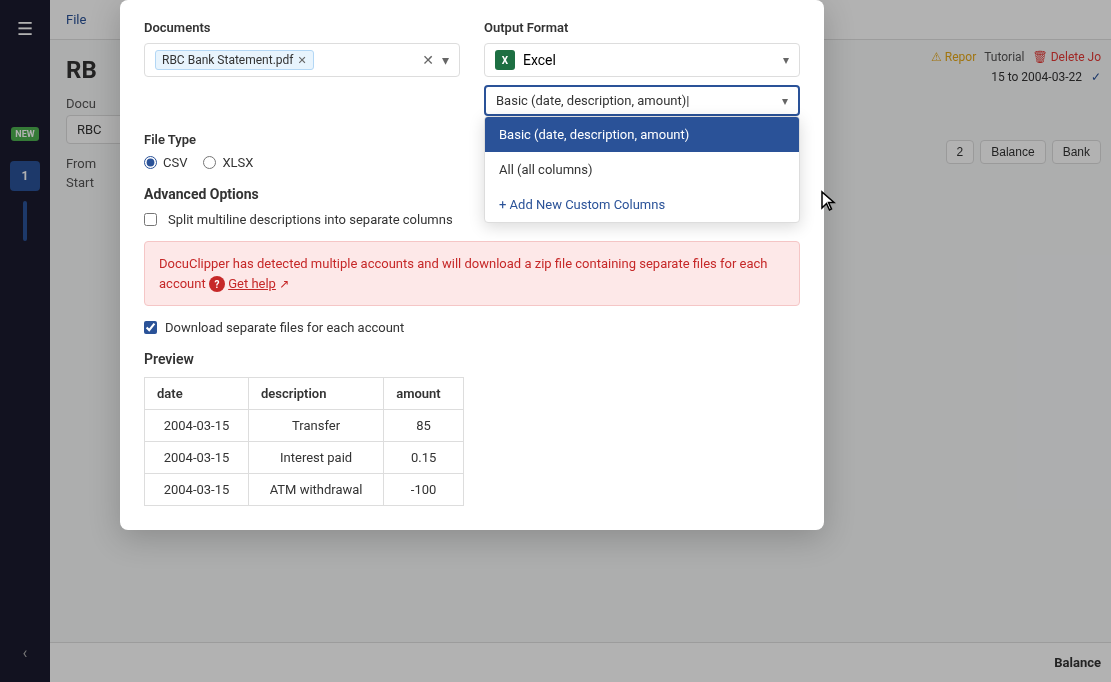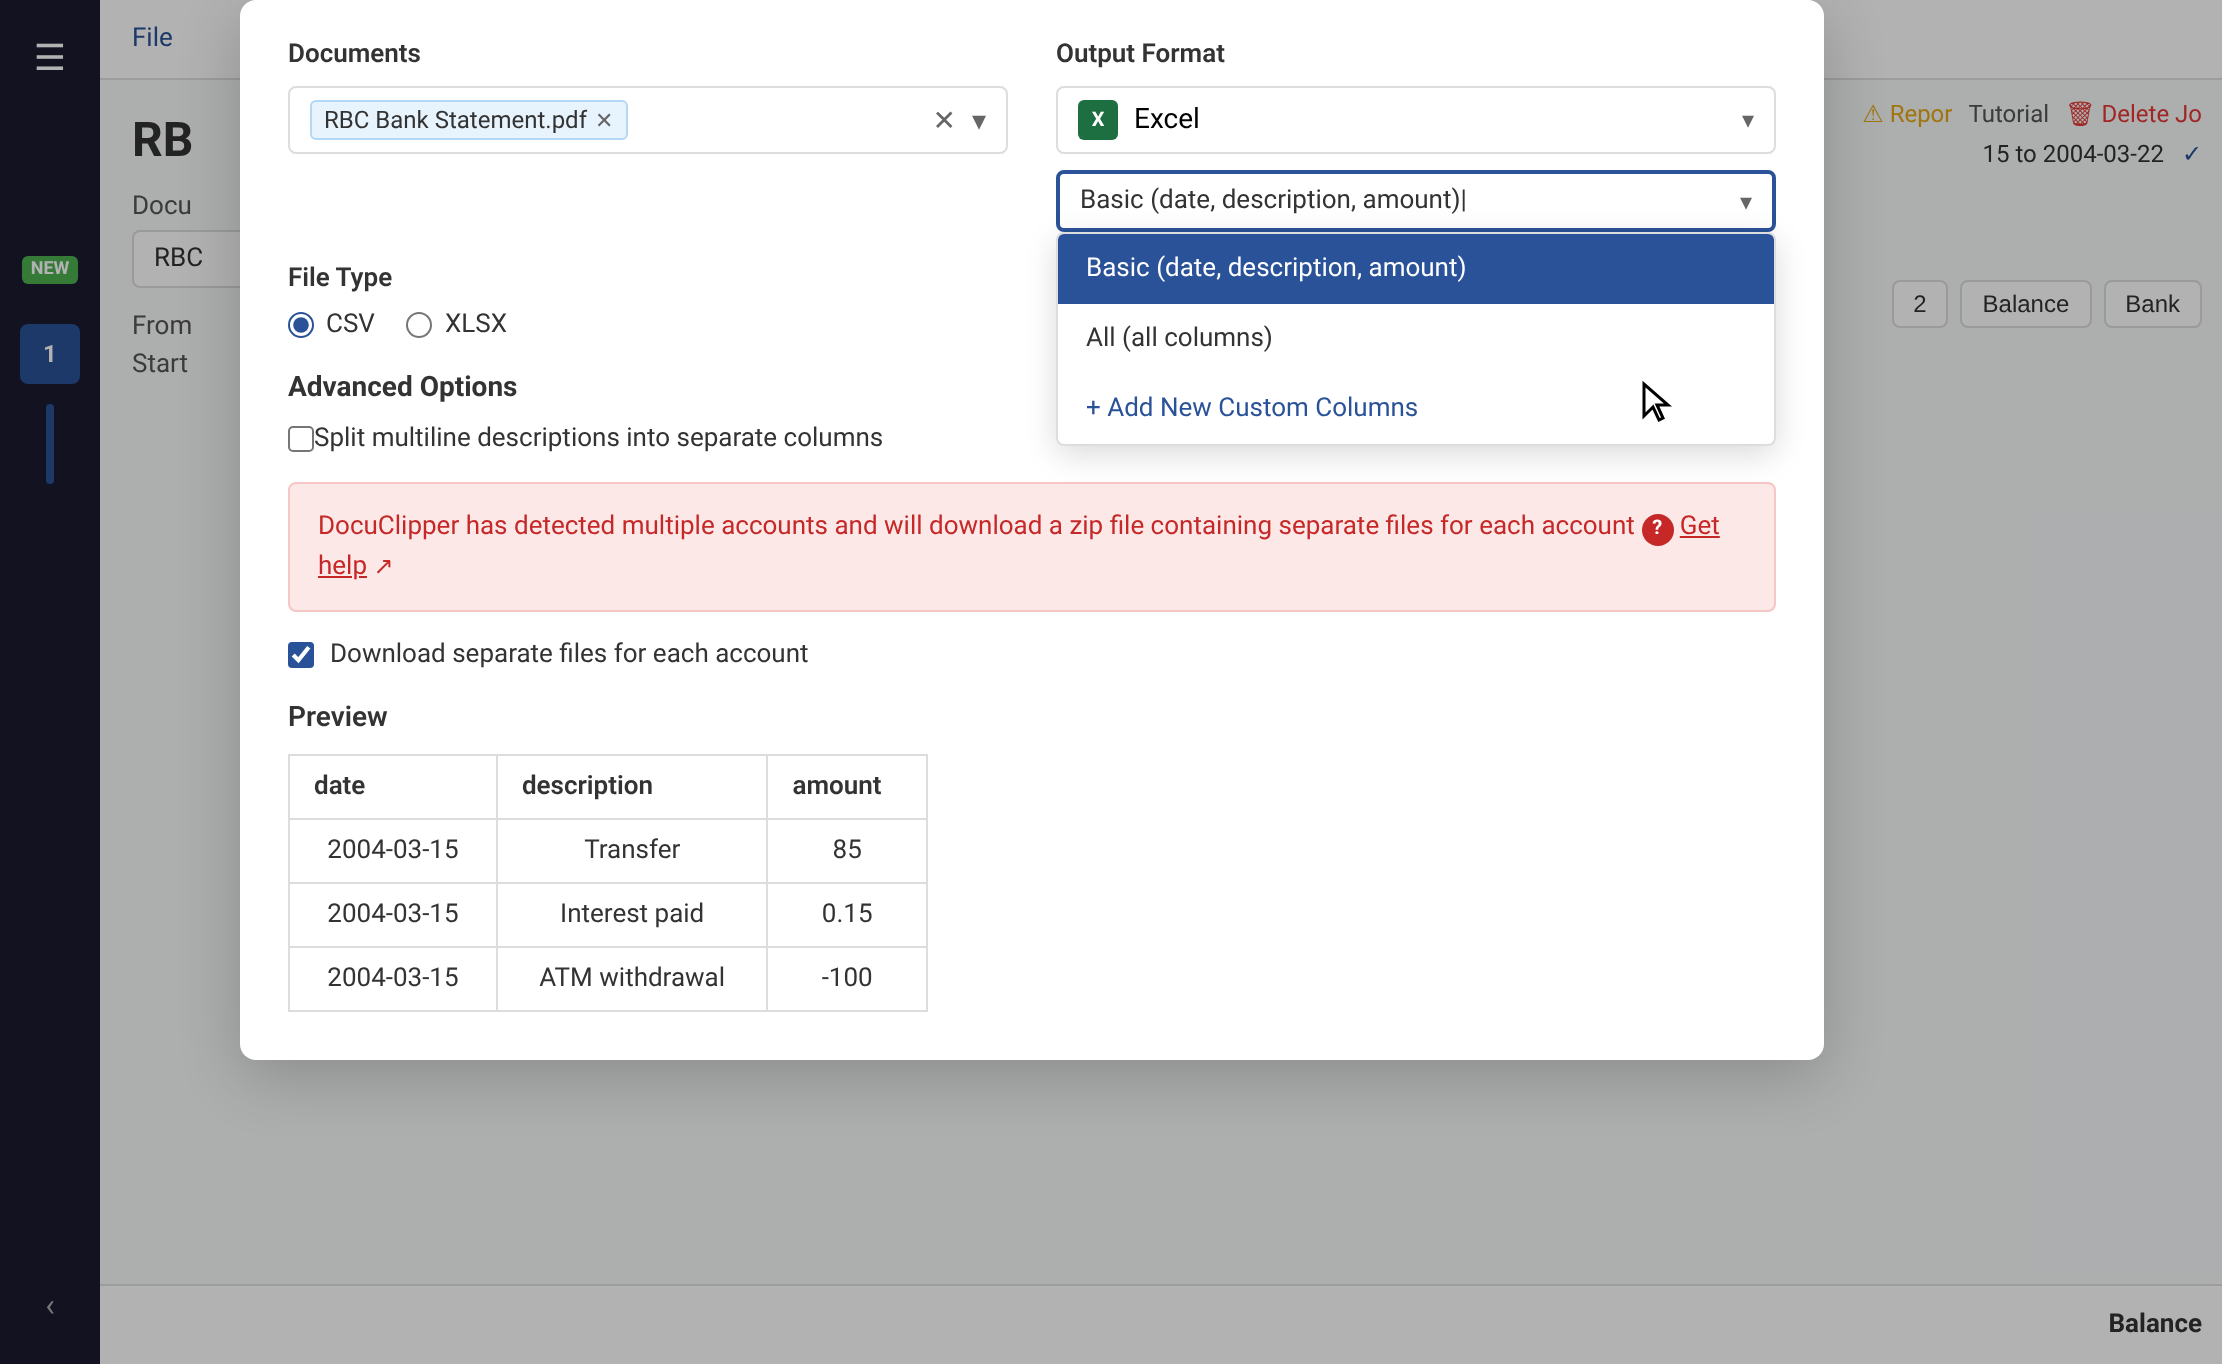--- a/index.html
+++ b/index.html
@@ -233,21 +233,21 @@
       top: 0; left: 0; right: 0; bottom: 0;
       background: rgba(0,0,0,0.3);
       z-index: 10;
     }
 
     
     .modal {
       position: absolute;
       top: 0;
       left: 120px;
-      width: 792px;
+      width: 704px;
       background: white;
       border-radius: 8px;
       box-shadow: 0 8px 32px rgba(0,0,0,0.2);
       z-index: 20;
       padding: 20px 24px 24px;
     }
 
     .modal-section {
       display: flex;
       gap: 24px;
@@ -422,21 +422,21 @@
     .advanced-title {
       font-size: 14px;
       font-weight: 700;
       color: #333;
       margin-bottom: 10px;
     }
 
     .checkbox-row {
       display: flex;
       align-items: center;
-      gap: 0;
+      gap: 11px;
       font-size: 13px;
       color: #333;
       margin-bottom: 14px;
     }
 
     input[type="checkbox"] {
       accent-color: #2a5298;
     }
 
     

